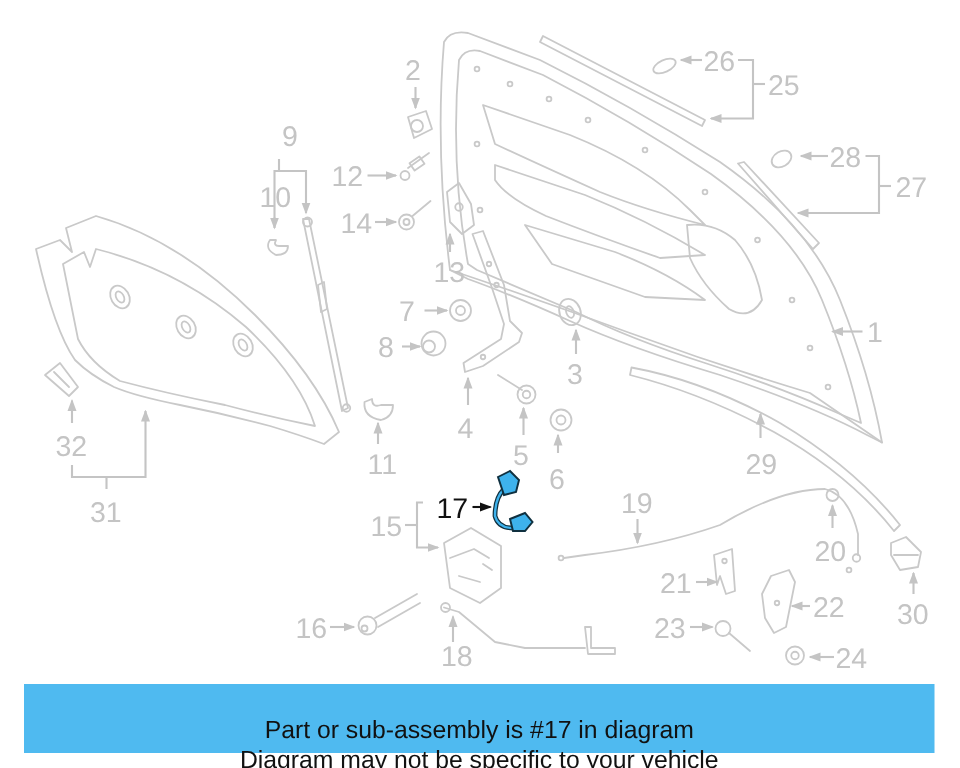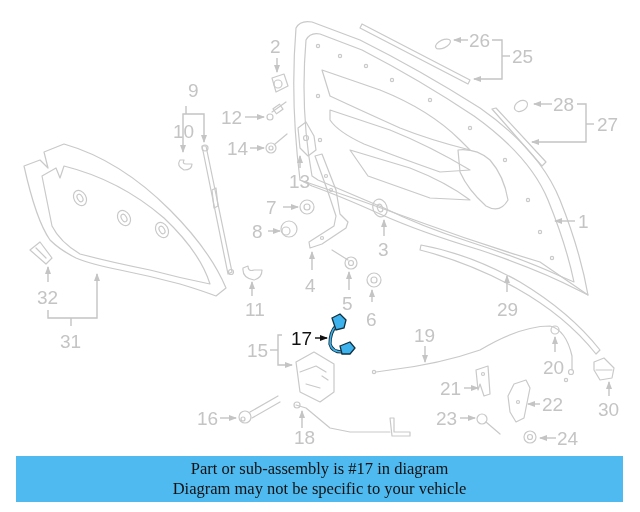--- a/index.html
+++ b/index.html
@@ -12,22 +12,22 @@
   .lbl { font-family: "Liberation Sans", sans-serif; font-size: 19px; fill: #c4c4c4; }
   .lbl-hl { font-family: "Liberation Sans", sans-serif; font-size: 19px; fill: #111111; }
   .leader-hl { fill: none; stroke: #111111; stroke-width: 1.4; }
   .arrow-hl { fill: #111111; }
   .hl-part { fill: #3eb2ec; stroke: #10303f; stroke-width: 1.3; }
   .hl-wire { fill: none; stroke: #10303f; stroke-width: 3.2; stroke-linecap: round; }
   .hl-wire-in { fill: none; stroke: #3eb2ec; stroke-width: 1.6; stroke-linecap: round; }
   #banner {
     position: absolute; left: 16px; top: 456px; width: 607px; height: 46px;
     background: #4fbaf0; color: #111111; text-align: center;
-    font-family: Liberation Serif, serif; font-size: 16.5px; line-height: 20px;
-    box-sizing: border-box; padding-top: 3px;
+    font-family: Liberation Sans, sans-serif; font-size: 16.5px; line-height: 20px;
+    box-sizing: border-box; padding-top: 21px;
   }
   #banner div { white-space: nowrap; }
 </style>
 </head>
 <body>
 
 <div id="diagram">
 <svg viewBox="0 0 640 456" xmlns="http://www.w3.org/2000/svg">
   <defs>
     <marker id="ah" markerWidth="8" markerHeight="8" refX="7" refY="4" orient="auto" markerUnits="userSpaceOnUse">

